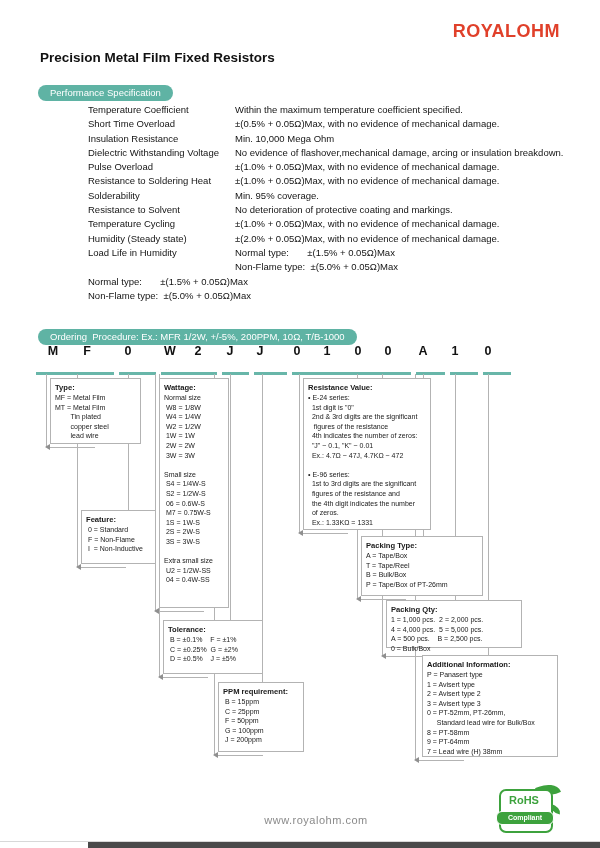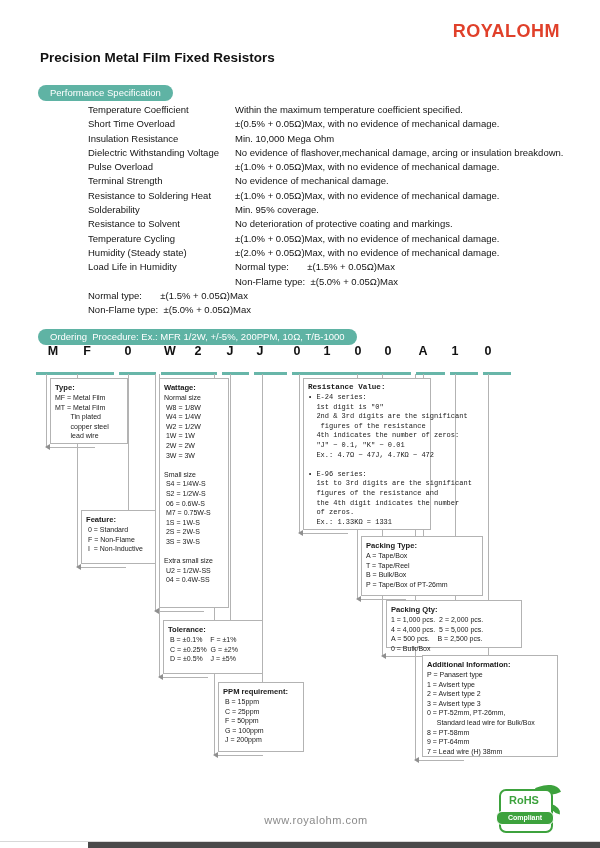--- a/index.html
+++ b/index.html
@@ -79,24 +79,20 @@
         <div class="perf-label">Insulation Resistance</div>
         <div class="perf-value"><div>Min. 10,000 Mega Ohm</div></div>
       </div>
       <div class="perf-row">
         <div class="perf-label">Dielectric Withstanding Voltage</div>
         <div class="perf-value"><div>No evidence of flashover,mechanical damage, arcing or insulation breakdown.</div></div>
       </div>
       <div class="perf-row">
         <div class="perf-label">Pulse Overload</div>
         <div class="perf-value"><div>±(1.0% + 0.05Ω)Max, with no evidence of mechanical damage.</div></div>
-      </div>
-      <div class="perf-row">
-        <div class="perf-label">Terminal Strength</div>
-        <div class="perf-value"><div>No evidence of mechanical damage.</div></div>
       </div>
       <div class="perf-row">
         <div class="perf-label">Resistance to Soldering Heat</div>
         <div class="perf-value"><div>±(1.0% + 0.05Ω)Max, with no evidence of mechanical damage.</div></div>
       </div>
       <div class="perf-row">
         <div class="perf-label">Solderability</div>
         <div class="perf-value"><div>Min. 95% coverage.</div></div>
       </div>
       <div class="perf-row">
@@ -147,21 +143,21 @@
       <div class="seg" style="left: 483px; top: 372px; width: 28px;"></div>
       <div class="vline" style="left: 128px; top: 374px; height: 136px;"></div>
       <div class="vline" style="left: 230px; top: 374px; height: 246px;"></div>
       <div class="vline" style="left: 262px; top: 374px; height: 308px;"></div>
       <div class="vline" style="left: 423px; top: 374px; height: 162px;"></div>
       <div class="vline" style="left: 455px; top: 374px; height: 226px;"></div>
       <div class="vline" style="left: 488px; top: 374px; height: 281px;"></div>
       <div class="vline" style="left: 46px; top: 374px; height: 73px;"></div>
       <div class="hline" style="left: 49px; top: 447px; width: 46px;"></div>
       <div class="arrow" style="left: 45px; top: 444px;"></div>
-      <div class="obox" style="left: 50px; top: 378px; width: 78px; height: 66px;">
+      <div class="obox" style="left: 50px; top: 378px; width: 91px; height: 66px;">
         <div class="bt">Type:</div>
         <div class="bl">MF = Metal Film</div>
         <div class="bl">MT = Metal Film</div>
         <div class="bl">        Tin plated</div>
         <div class="bl">        copper steel</div>
         <div class="bl">        lead wire</div>
       </div>
       <div class="vline" style="left: 155px; top: 374px; height: 237px;"></div>
       <div class="hline" style="left: 158px; top: 611px; width: 46px;"></div>
       <div class="arrow" style="left: 154px; top: 608px;"></div>
@@ -193,21 +189,21 @@
       <div class="arrow" style="left: 76px; top: 564px;"></div>
       <div class="obox" style="left: 81px; top: 510px; width: 75px; height: 54px;">
         <div class="bt">Feature:</div>
         <div class="bl"> 0 = Standard</div>
         <div class="bl"> F = Non-Flame</div>
         <div class="bl"> I  = Non-Inductive</div>
       </div>
       <div class="vline" style="left: 299px; top: 374px; height: 159px;"></div>
       <div class="hline" style="left: 302px; top: 533px; width: 46px;"></div>
       <div class="arrow" style="left: 298px; top: 530px;"></div>
-      <div class="obox" style="left: 303px; top: 378px; width: 128px; height: 152px; font-family: Liberation Mono, monospace;">
+      <div class="obox" style="left: 303px; top: 378px; width: 128px; height: 152px;">
         <div class="bt">Resistance Value:</div>
         <div class="bl">• E-24 series:</div>
         <div class="bl">  1st digit is "0"</div>
         <div class="bl">  2nd &amp; 3rd digits are the significant</div>
         <div class="bl">   figures of the resistance</div>
         <div class="bl">  4th indicates the number of zeros:</div>
         <div class="bl">  "J" ~ 0.1, "K" ~ 0.01</div>
         <div class="bl">  Ex.: 4.7Ω ~ 47J, 4.7KΩ ~ 472</div>
         <div class="bl">&nbsp;</div>
         <div class="bl">• E-96 series:</div>

